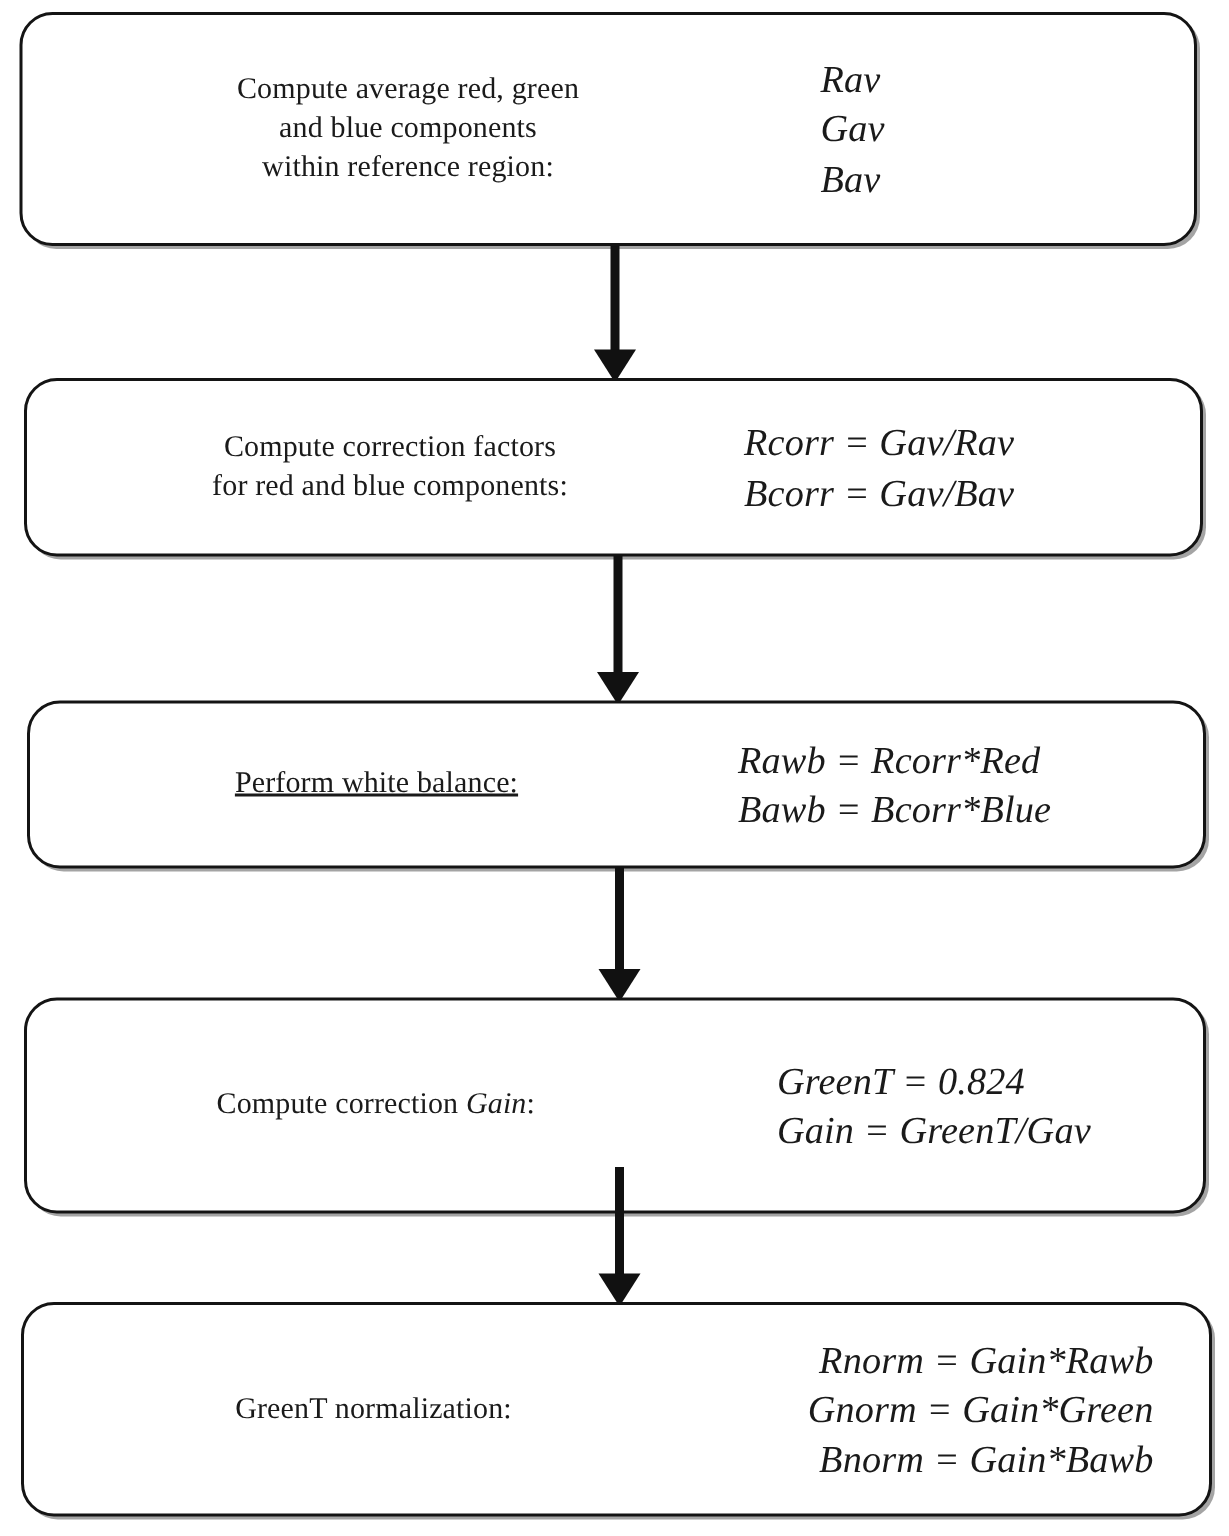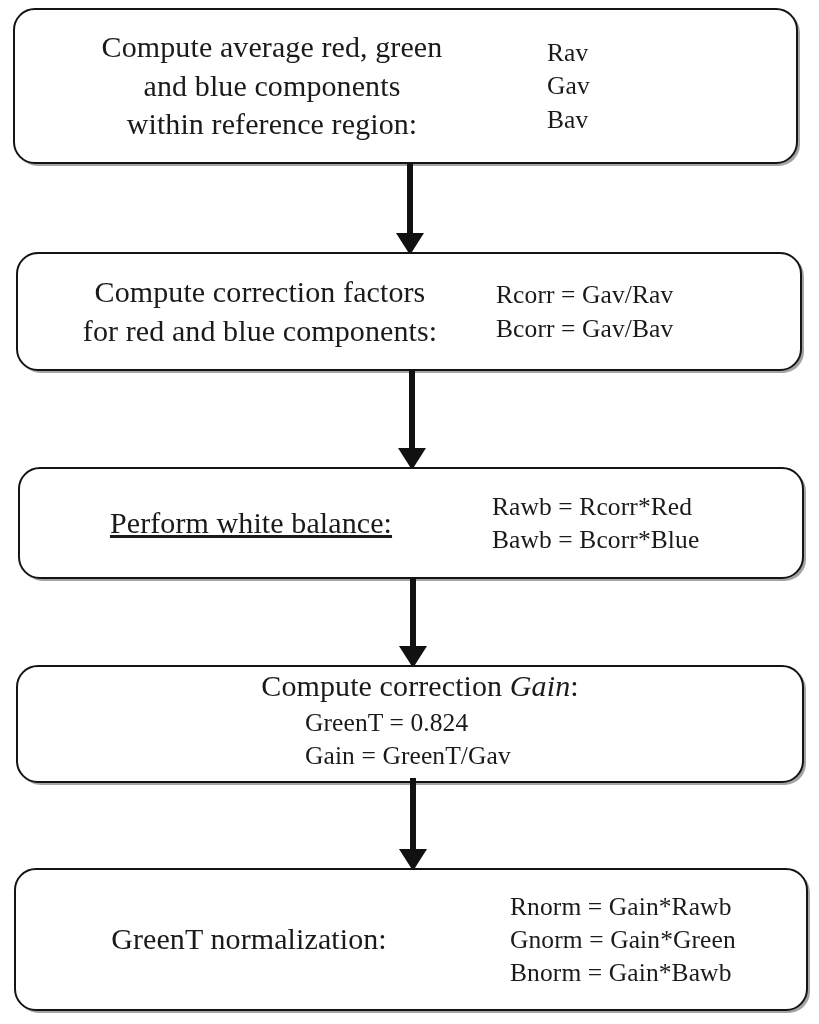--- a/index.html
+++ b/index.html
@@ -33,54 +33,55 @@
     border-radius: 22px;
     display: flex;
     flex-direction: row;
     align-items: center;
     box-shadow: 2.5px 2.5px 0 -0.5px rgba(90,90,90,0.55);
   }
 
   .node .col-left {
     flex: 0 0 auto;
     text-align: center;
-    font-size: 30px;
+    font-size: 20px;
     line-height: 1.29;
     letter-spacing: 0.1px;
     white-space: pre-line;
   }
   .node .col-right {
     flex: 0 0 auto;
     text-align: left;
+    font-style: italic;
     font-size: 25.5px;
     line-height: 1.30;
     letter-spacing: 0.1px;
     white-space: pre-line;
   }
 
   
   #node-1 { left: 13px;  top: 8px;   width: 785px; height: 156px; }
   #node-1 .col-left  { width: 470px; margin-left: 22px; }
   #node-1 .col-right { width: 200px; margin-left: 40px; }
 
   #node-2 { left: 16px;  top: 252px; width: 786px; height: 119px; }
   #node-2 .col-left  { width: 440px; margin-left: 22px; }
   #node-2 .col-right { width: 250px; margin-left: 16px; }
 
   #node-3 { left: 18px;  top: 467px; width: 786px; height: 112px; }
   #node-3 .col-left  { width: 430px; margin-left: 16px; text-decoration: underline; }
   #node-3 .col-right { width: 265px; margin-left: 26px; }
 
-  #node-4 { left: 16px;  top: 665px; width: 788px; height: 118px; flex-direction: column; }
+  #node-4 { left: 16px;  top: 665px; width: 788px; height: 144px; }
   #node-4 .col-left  { width: 425px; margin-left: 20px; }
   #node-4 .col-right { width: 265px; margin-left: 55px; }
 
   #node-5 { left: 14px;  top: 868px; width: 794px; height: 143px; }
   #node-5 .col-left  { width: 430px; margin-left: 18px; }
-  #node-5 .col-right { width: 290px; margin-left: 46px; }
+  #node-5 .col-right { width: 290px; margin-left: 15px; text-align: right; }
 
   
   .em { font-style: italic; }
 
   
   .connector {
     position: absolute;
     width: 40px;
   }
   .connector .shaft {

